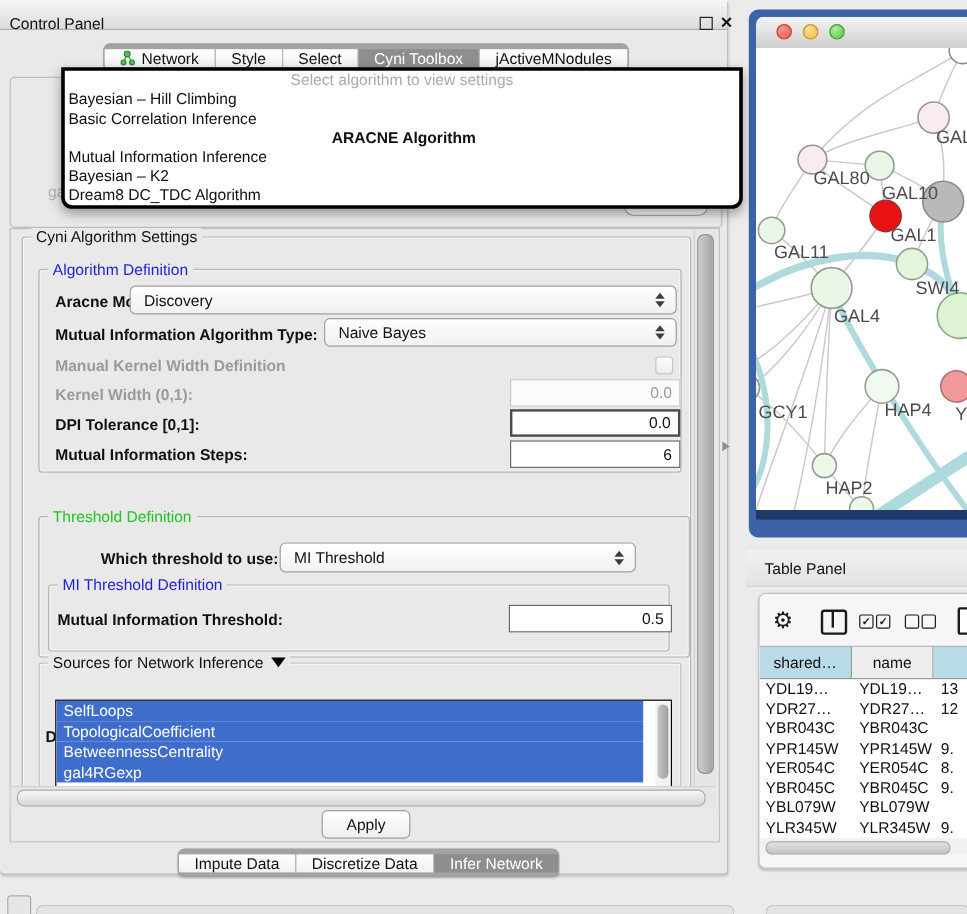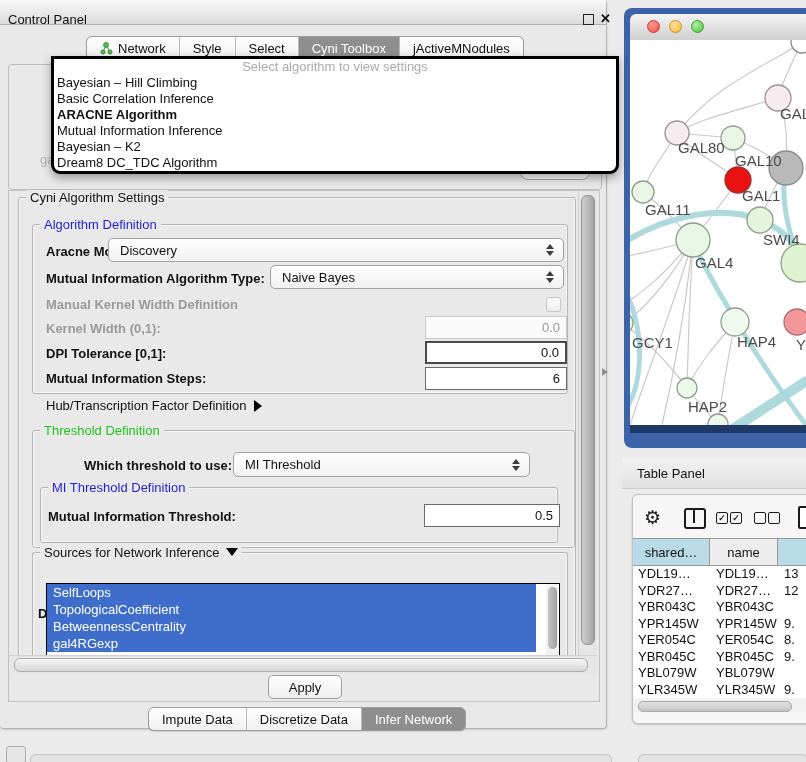--- a/index.html
+++ b/index.html
@@ -12,41 +12,41 @@
       border-left:none;border-radius:0 4px 4px 4px;box-shadow:0 1px 2px rgba(0,0,0,.15);}
   #cp-titlebar{left:0;top:8;width:606px;height:24px;
       background:linear-gradient(#f7f7f7,#dcdcdc);border-bottom:1px solid #aeaeae;}
   #cp-title{left:8px;top:12px;}
   #float-icon{right:218px;top:14px;width:9px;height:9px;border:1.5px solid #222;right:auto;left:583px;}
   #close-icon{left:600px;top:11px;font-weight:bold;font-size:13px;color:#111;}
   #top-tick{left:9px;top:0;width:2px;height:6px;background:#666;}
 
   
   .seg{position:absolute;display:flex;border:1px solid #9e9e9e;border-radius:6px;overflow:hidden;
-       background:#a3a3a3;height:22px;box-shadow:0 1px 1px rgba(0,0,0,.12);}
+       background:#a3a3a3;height:22px;box-shadow:0 1px 1px rgba(0,0,0,.12);align-items:center;}
   .seg .tab{display:flex;align-items:center;gap:5px;padding:0 13px;border-right:1px solid #b9b9b9;
        background:linear-gradient(#fefefe,#f1f1f1);white-space:nowrap;cursor:default;}
   .seg .tab:last-child{border-right:none;}
   .seg .tab.sel{background:#8e8e8e;color:#fff;}
   #top-tabs{left:86px;top:36px;}
   #bottom-tabs{left:148px;top:707px;}
 
   
   #inference-panel{left:8px;top:64px;width:592px;height:124px;border:1px solid #bdbdbd;border-radius:4px;background:#e9e9e9;}
   #focus-combo{left:500px;top:95px;width:100px;height:26px;background:linear-gradient(#fff,#f0f0f0);
       border:2px solid #6f9fd8;border-radius:6px;box-shadow:0 0 5px #8ab3e6;}
   #ghost-btn{left:520px;top:150px;width:68px;height:28px;background:#fbfbfb;border:1px solid #a8a8a8;border-radius:8px;}
   #ghost-combo-text{left:40px;top:152px;color:#b2b2b2;}
 
   
   #dropdown{left:20px;top:56px;width:562px;height:112px;background:#fff;border:3px solid #000000;
       border-radius:0 0 9px 9px;box-shadow:0 4px 10px rgba(0,0,0,.35);z-index:5;margin-left:31px;}
   #dd-placeholder{height:16px;line-height:16px;text-align:center;color:#ababab;}
   .dd-item{height:16px;line-height:16px;padding-left:3px;}
-  .dd-item.bold{font-weight:bold;}
+  .dd-item.bold{font-weight:bold;text-align:center;}
 
   
   #settings{left:8px;top:190px;width:590px;height:510px;background:#e9e9e9;border:1px solid #c2c2c2;}
   .group{position:absolute;border:1px solid #b6b6b6;border-radius:3px;
          box-shadow:inset 0 0 0 1px rgba(255,255,255,.55);}
   .glabel{position:absolute;top:-8px;left:7px;background:#e9e9e9;padding:0 4px;line-height:15px;white-space:nowrap;}
   .blue{color:#1f1fd4;} .green{color:#21c421;}
   .lbl{position:absolute;font-weight:bold;white-space:nowrap;}
   .lbl.dis{color:#9a9a9a;}
   .combo{position:absolute;background:linear-gradient(#ffffff,#f1f1f1);border:1px solid #a2a2a2;border-radius:5px;
@@ -209,23 +209,20 @@
   </div>
   <span class="lbl" style="left:46px;top:346px;">DPI Tolerance [0,1]:</span>
   <div class="field focus" style="left:425px;top:341px;width:142px;height:23px;">
     <span>0.0</span>
   </div>
   <span class="lbl" style="left:46px;top:371px;">Mutual Information Steps:</span>
   <div class="field" style="left:425px;top:367px;width:142px;height:23px;">
     <span>6</span>
   </div>
 
-  <div class="abs" id="hub-row">
-    <b style="font-weight:normal;">Hub/Transcription Factor Definition</b><span class="arrow-right"></span>
-  </div>
 
   <div class="group" style="left:32px;top:430px;width:534px;height:116px;padding-left:7px;">
     <span class="glabel green">Threshold Definition</span>
   </div>
   <span class="lbl" style="left:84px;top:458px;">Which threshold to use:</span>
   <div class="combo" style="left:233px;top:452px;width:297px;height:25px;">
     <span>MI Threshold</span>
     <span class="stepper">
         <span class="tri-up"></span>
         <span class="tri-dn"></span>

